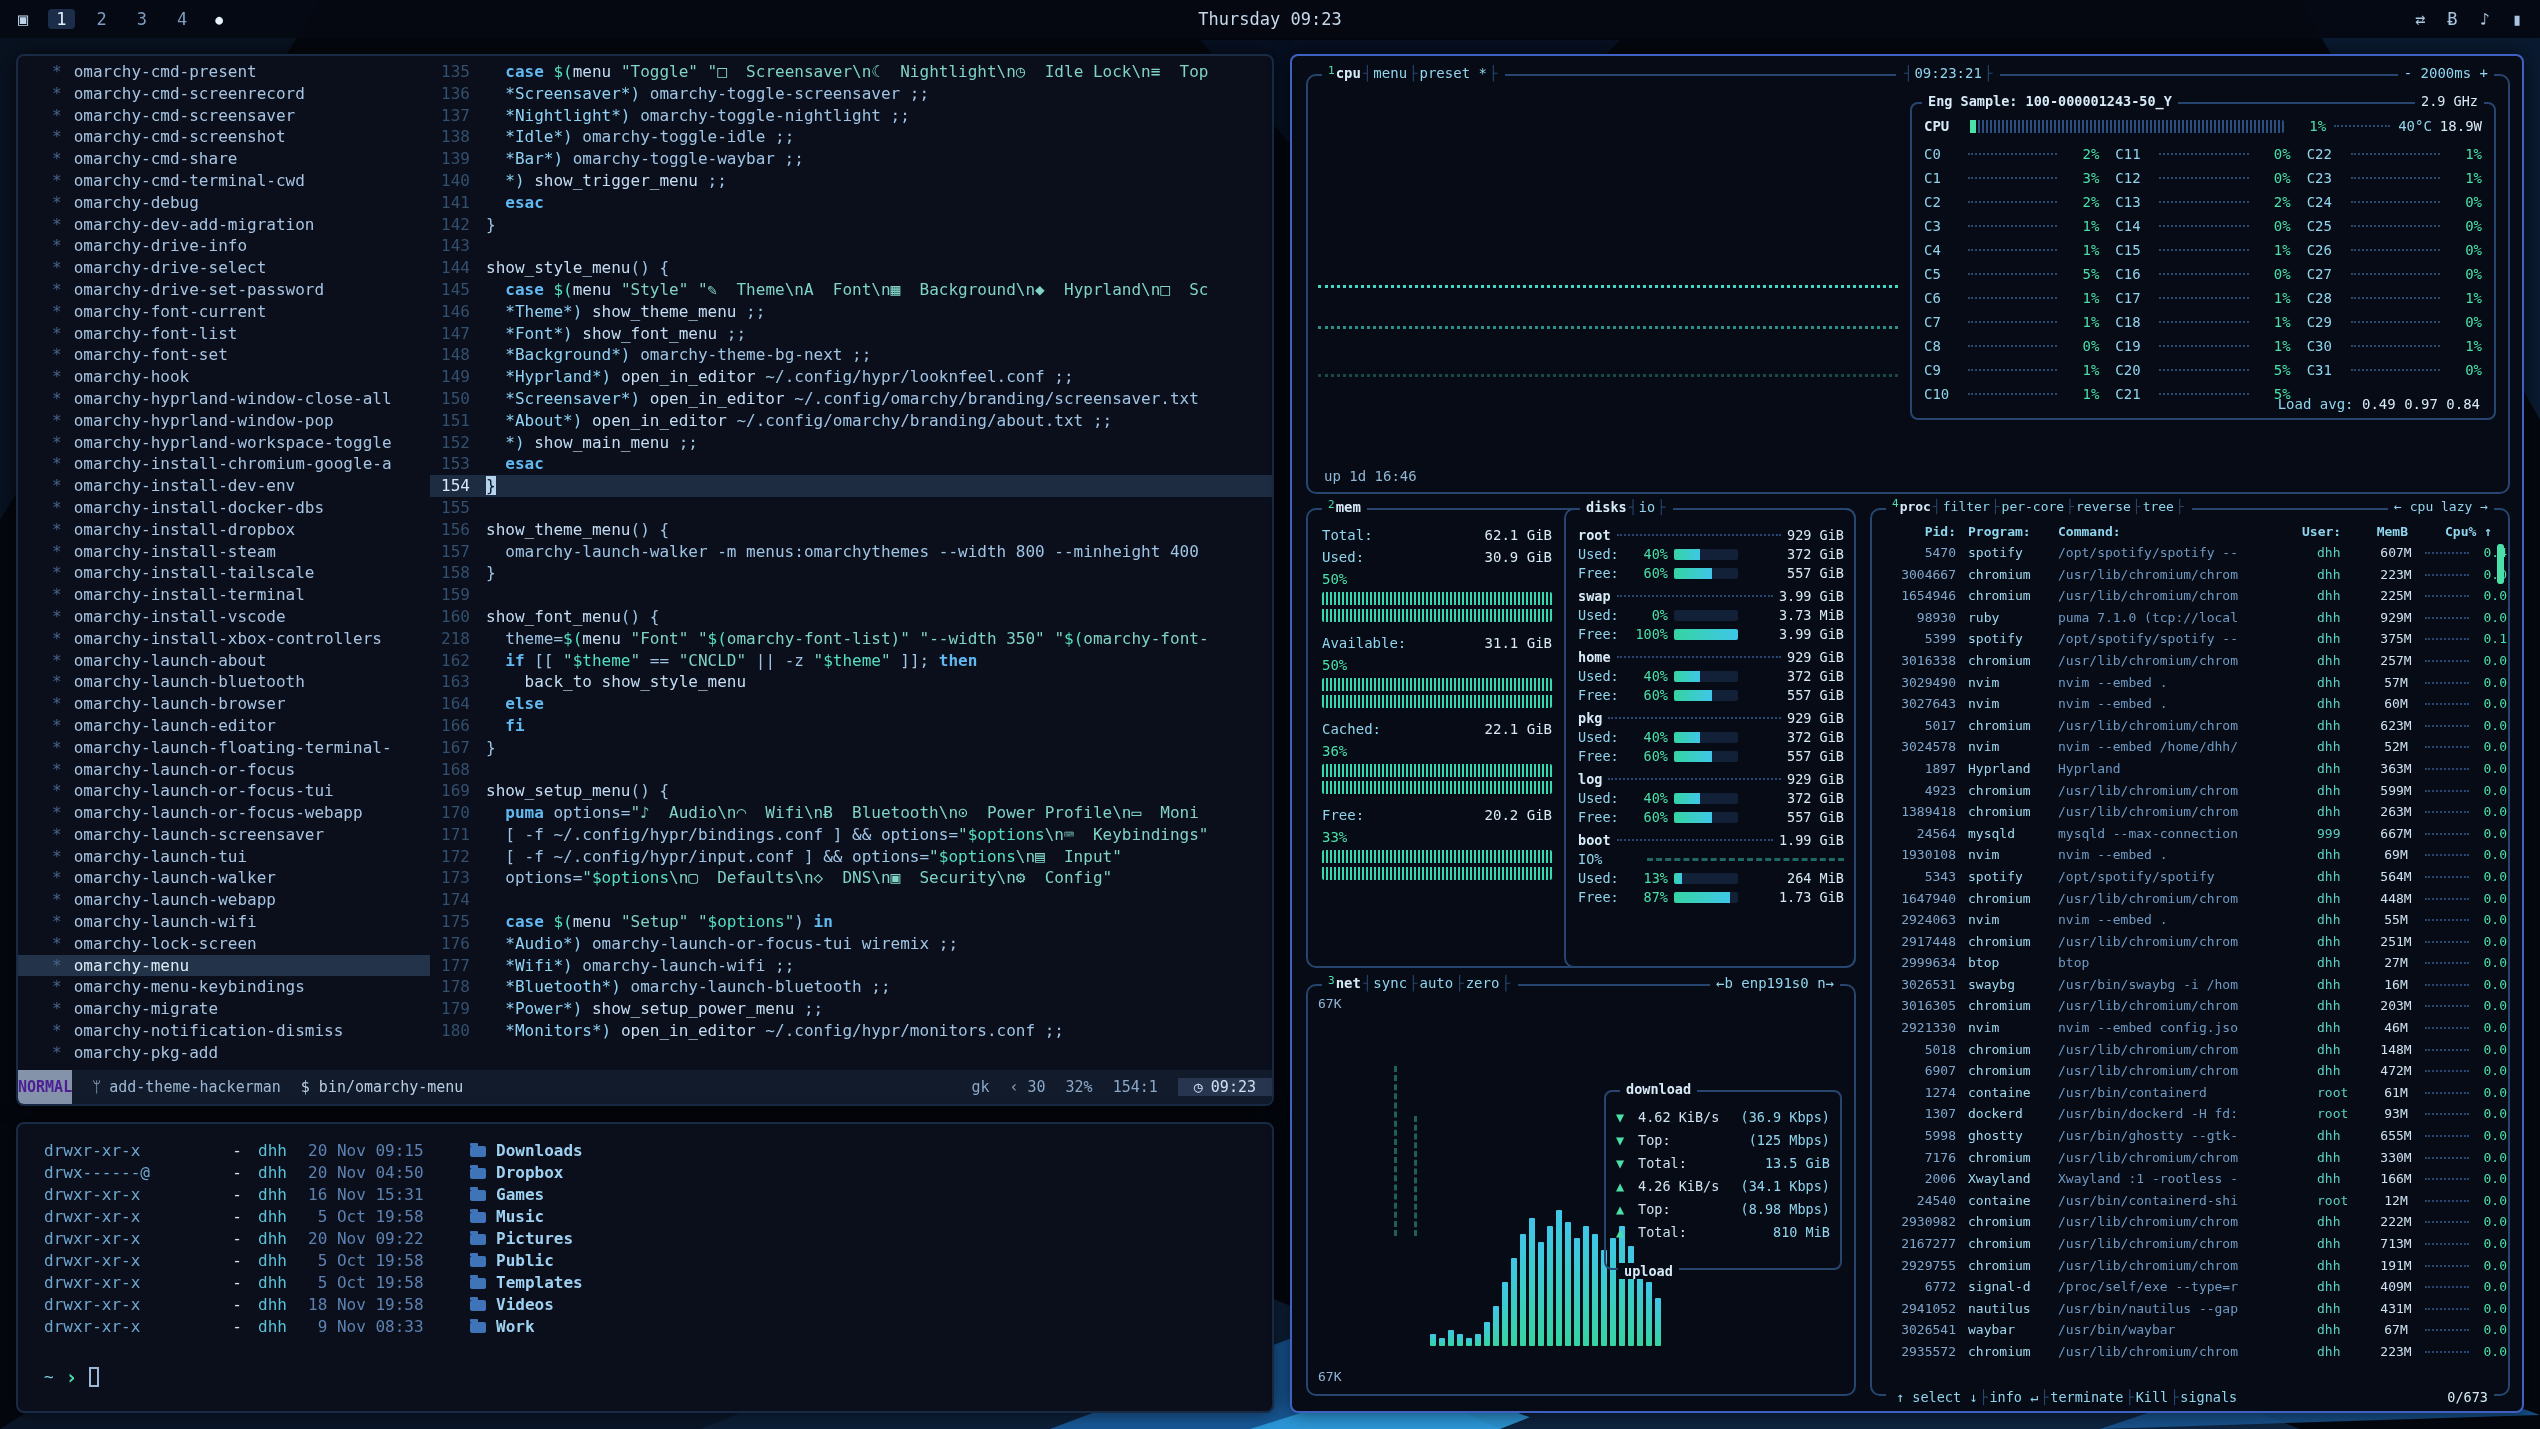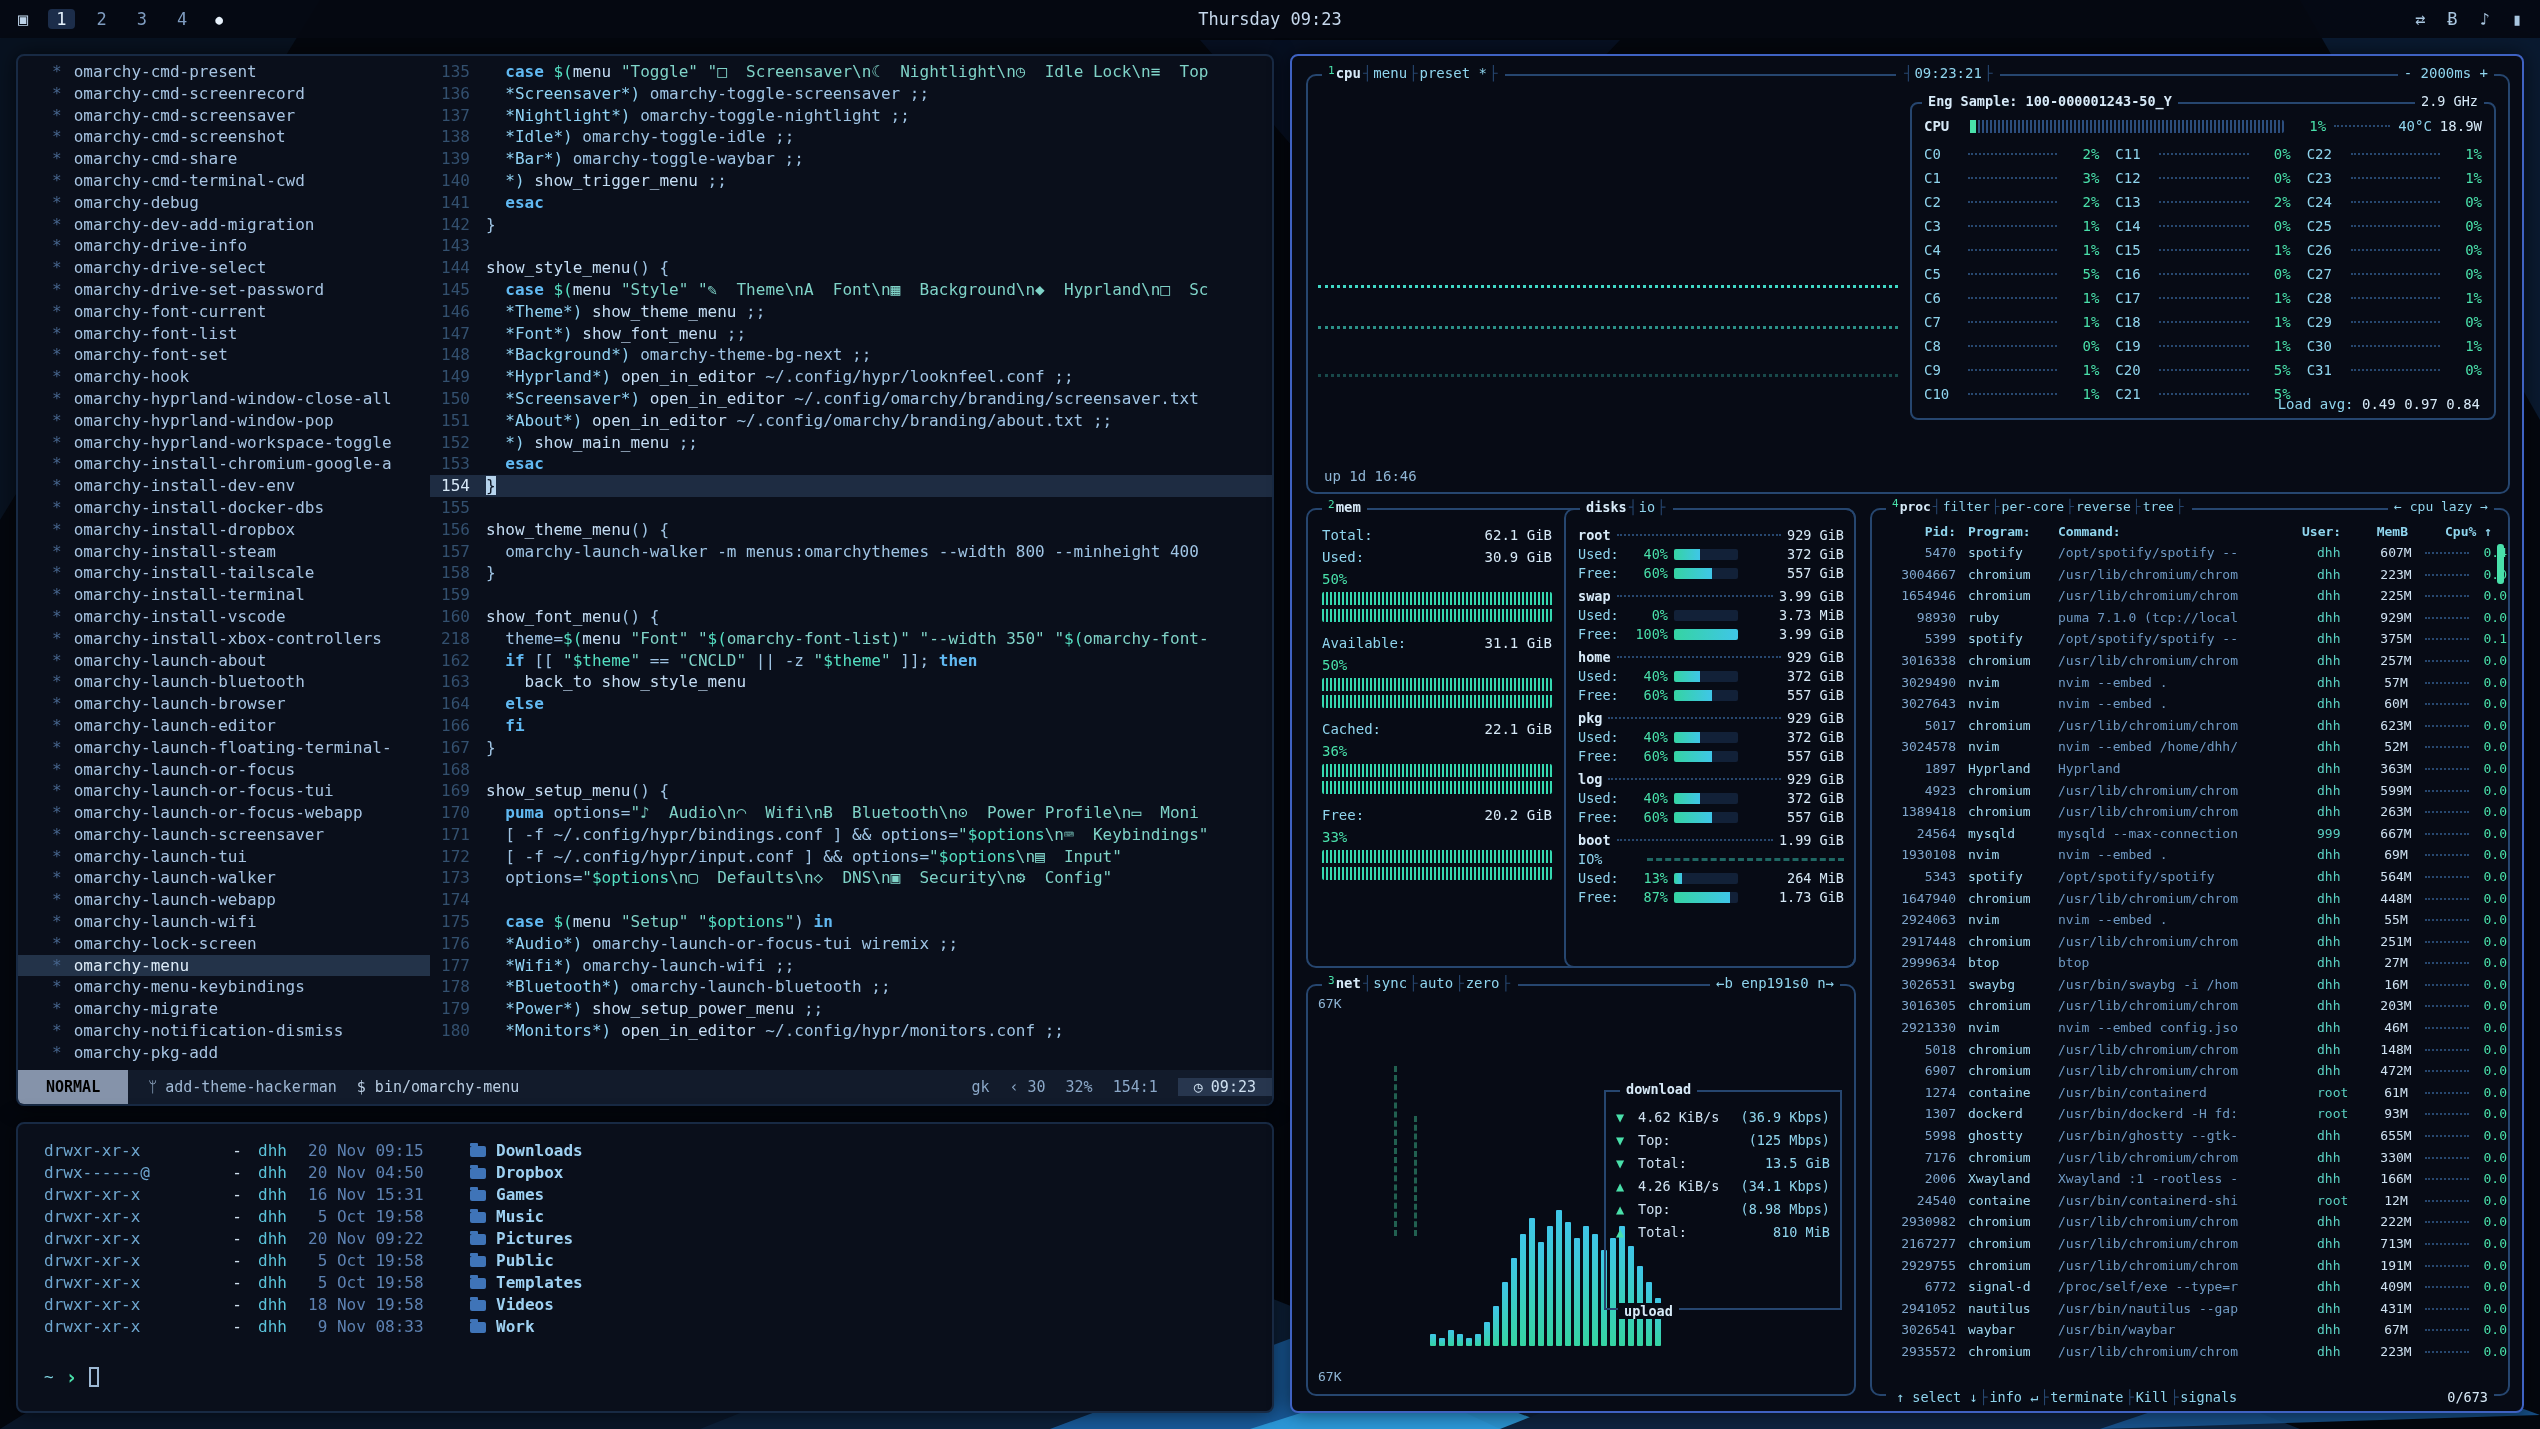--- a/index.html
+++ b/index.html
@@ -43,21 +43,21 @@
 .cline.cur .lnum{color:#d6e7f6}
 .ltext{color:#9fc4e4;white-space:pre;overflow:hidden}
 .kw{color:var(--keyword);font-weight:bold}
 .str{color:var(--string)}
 .pat{color:#8fd2f4}
 .var{color:#54dfc2}
 .fn{color:#c4ddf4}
 .cursor{background:#b6d3ec;color:#0c1422}
 .statusline{height:34px;flex:none;display:flex;align-items:center;background:var(--statusbg);
  font-size:15px;gap:20px;color:#8ba8c8}
-.mode{background:var(--modebg);color:#000000;font-weight:bold;padding:0 28px;align-self:stretch;
+.mode{background:var(--modebg);color:#4c1d95;font-weight:bold;padding:0 0;align-self:stretch;
  display:flex;align-items:center}
 .sl-branch{display:flex;gap:8px;color:#9fb8d4}
 .sl-file{color:#b9cde2}
 .sl-right{margin-left:auto;display:flex;gap:20px;align-items:center}
 .clockchip{background:#27364e;align-self:stretch;display:flex;align-items:center;gap:8px;
  padding:0 16px;color:#cfe0f0}
 
 .terminal{left:16px;top:1122px;width:1258px;height:291px;padding:16px 0 0 26px;
  font-size:16px;line-height:22px}
 .trow{display:flex;align-items:center}
@@ -143,22 +143,22 @@
 .iodash{flex:1;border-top:3px dashed rgba(63,217,198,.45);height:2px}
 #net-box{left:14px;top:928px;width:550px;height:412px}
 .nscale{position:absolute;left:10px;font-size:13px;color:#8fb6d6}
 .nscale.top{top:10px}
 .nscale.bot{bottom:10px}
 .netdash{position:absolute;width:0;border-left:3px dashed rgba(73,224,170,.4)}
 .d1{left:86px;top:80px;height:170px}
 .d2{left:106px;top:130px;height:120px}
 #netbars{position:absolute;left:122px;bottom:48px;height:150px;display:flex;align-items:flex-end;gap:3px}
 .nbar{width:6px;background:linear-gradient(180deg,#3fc6e8,#35d4a2);border-radius:1px}
-#net-panel{position:absolute;right:12px;top:104px;width:238px;height:220px;
- border:2px solid var(--boxborder);border-radius:0;padding:14px 10px;font-size:13.5px}
+#net-panel{position:absolute;right:12px;top:104px;width:238px;height:180px;
+ border:2px solid var(--boxborder);border-radius:8px;padding:14px 10px;font-size:13.5px}
 .nsrow{display:flex;gap:8px;line-height:23px}
 .na{color:var(--teal);width:14px}
 .nl{color:#cfe2f2}
 .nv{margin-left:auto;color:var(--cyan)}
 #proc-box{left:578px;top:452px;width:640px;height:888px;font-size:13px}
 #proc-head{display:flex;padding:14px 16px 3px 12px;color:var(--cyan);font-weight:bold}
 .hc0{width:72px;text-align:right}.hc1{width:96px;padding-left:12px}.hc2{flex:1;padding-left:6px}
 .hc3{width:52px}.hc4{width:54px;text-align:right}.hc5{width:84px;text-align:right}
 #proc-rows{padding:0 1px 0 12px}
 .prow{display:flex;line-height:21.6px;white-space:nowrap}

